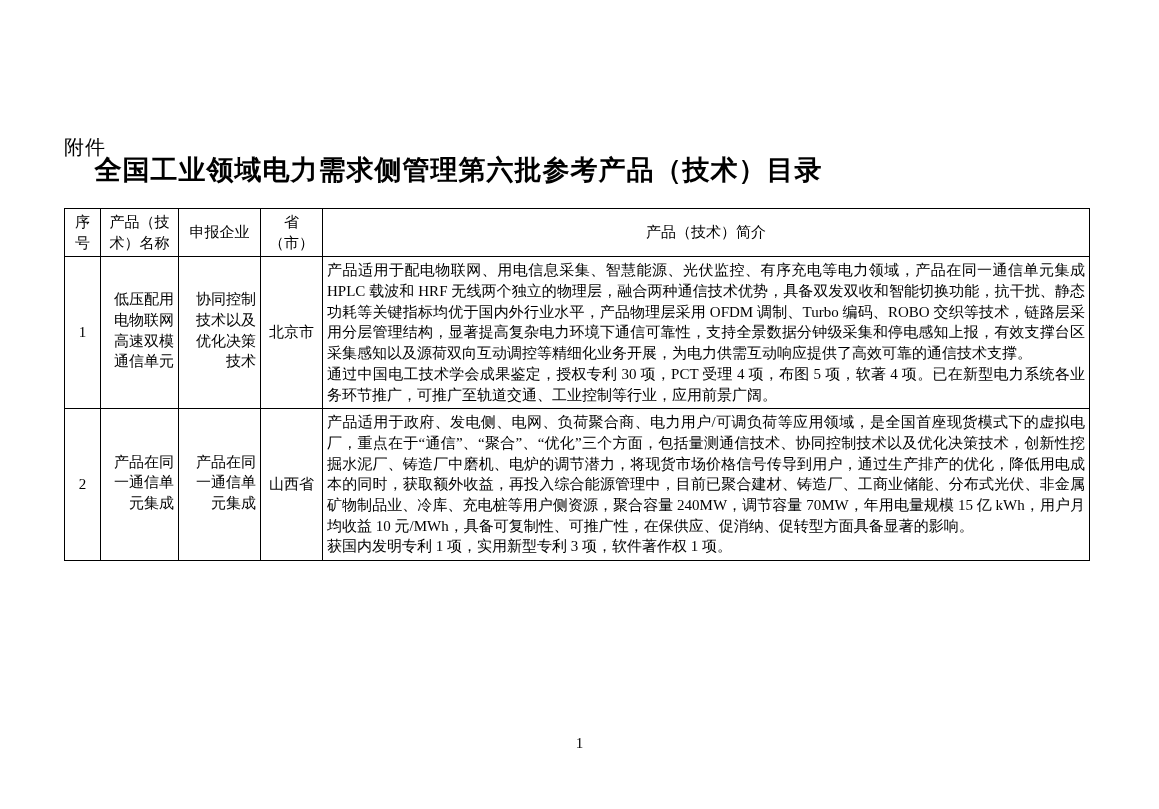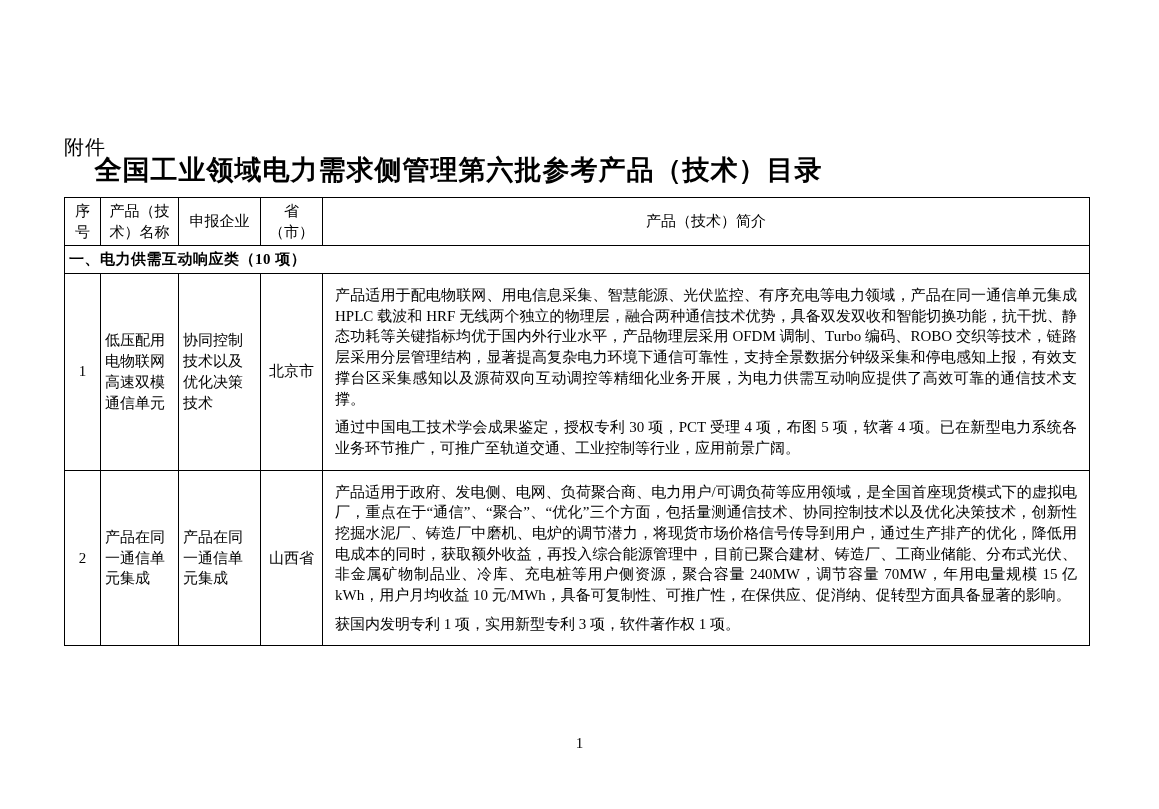--- a/index.html
+++ b/index.html
@@ -40,21 +40,21 @@
     text-align: center;
     font-size: 27px;
     font-weight: bold;
     font-family: "Liberation Serif", "DejaVu Serif", serif;
     letter-spacing: 1px;
     margin-top: 12px;
   }
   table.catalog {
     position: absolute;
     left: 64px;
-    top: 197px;
+    top: 208px;
     width: 1025px;
     border-collapse: collapse;
     table-layout: fixed;
   }
   table.catalog td, table.catalog th {
     border: 1px solid #000000;
     vertical-align: middle;
     padding: 3px 4px;
     font-size: 15px;
     line-height: 1.38;
@@ -77,37 +77,38 @@
     font-size: 16px;
     padding: 5px 8px;
     text-align: left;
     letter-spacing: 0.5px;
   }
   td.cell-no {
     text-align: center;
     font-size: 15px;
   }
   td.cell-name, td.cell-company {
-    text-align: left;
+    text-align: right;
     font-size: 15px;
     line-height: 1.5;
     padding: 4px 5px;
+    font-family: Liberation Mono, monospace;
   }
   td.cell-prov {
     text-align: center;
     font-size: 15px;
   }
   td.cell-desc {
     text-align: justify;
     font-size: 15.2px;
     line-height: 1.47;
     padding: 4px 6px 5px 6px;
   }
   td.cell-desc p {
-    margin: 8px;
+    margin: 0;
     text-indent: 0;
   }
   .page-number {
     position: absolute;
     left: 0;
     top: 735px;
     width: 1159px;
     text-align: center;
     font-size: 15px;
   }
@@ -133,23 +134,20 @@
       <tr>
         <th class="hdr">序号</th>
         <th class="hdr">产品（技术）名称</th>
         <th class="hdr">申报企业</th>
         <th class="hdr">省（市）</th>
         <th class="hdr">产品（技术）简介</th>
       </tr>
     </thead>
     <tbody>
       <tr>
-        <td class="section-row" colspan="5">一、电力供需互动响应类（10 项）</td>
-      </tr>
-      <tr>
         <td class="cell-no">1</td>
         <td class="cell-name">低压配用电物联网高速双模通信单元</td>
         <td class="cell-company">协同控制技术以及优化决策技术</td>
         <td class="cell-prov">北京市</td>
         <td class="cell-desc">
           <p>产品适用于配电物联网、用电信息采集、智慧能源、光伏监控、有序充电等电力领域，产品在同一通信单元集成 HPLC 载波和 HRF 无线两个独立的物理层，融合两种通信技术优势，具备双发双收和智能切换功能，抗干扰、静态功耗等关键指标均优于国内外行业水平，产品物理层采用 OFDM 调制、Turbo 编码、ROBO 交织等技术，链路层采用分层管理结构，显著提高复杂电力环境下通信可靠性，支持全景数据分钟级采集和停电感知上报，有效支撑台区采集感知以及源荷双向互动调控等精细化业务开展，为电力供需互动响应提供了高效可靠的通信技术支撑。</p>
           <p>通过中国电工技术学会成果鉴定，授权专利 30 项，PCT 受理 4 项，布图 5 项，软著 4 项。已在新型电力系统各业务环节推广，可推广至轨道交通、工业控制等行业，应用前景广阔。</p>
         </td>
       </tr>
       <tr>

